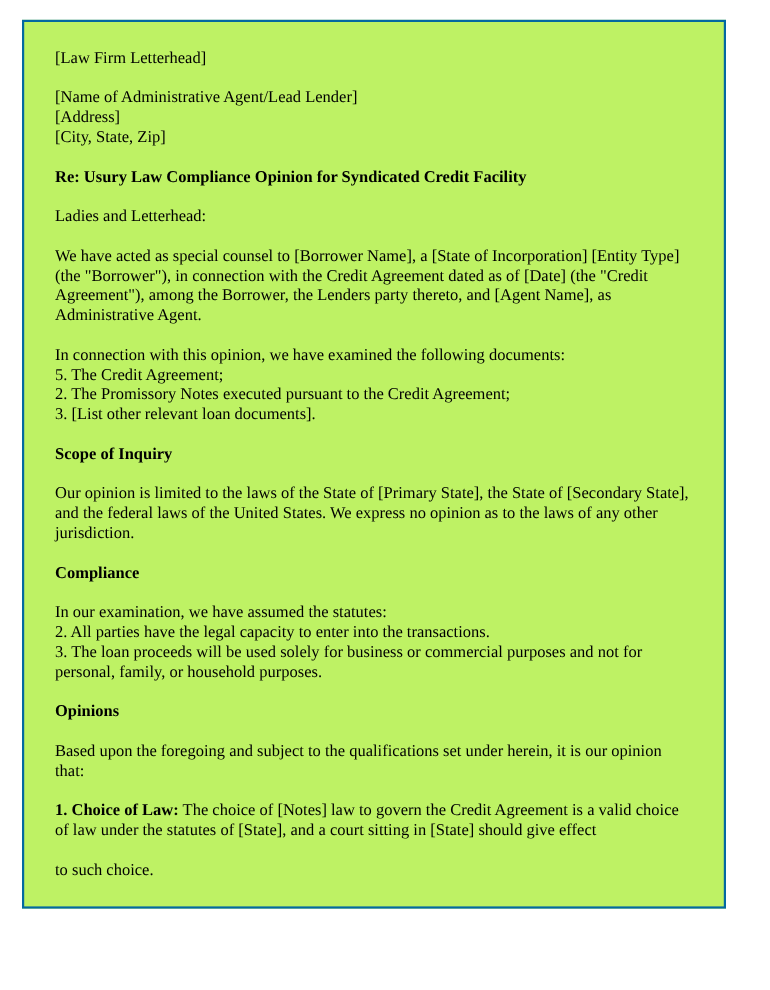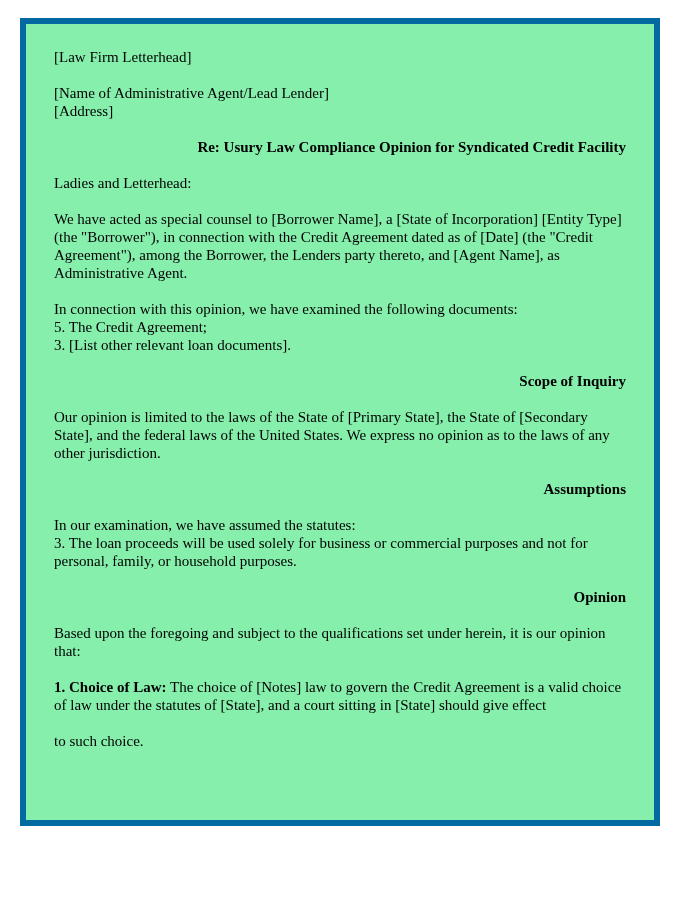--- a/index.html
+++ b/index.html
@@ -10,71 +10,74 @@
     font-family: "Liberation Serif", "DejaVu Serif", serif;
     color: #000000;
     position: relative;
   }
   .sheet {
     position: absolute;
     left: 20px;
     top: 18px;
     width: 640px;
     height: 808px;
-    border: 6px solid #0369a1;
-    background: #86efac;
+    border: 2px solid #0369a1;
+    background: #bef264;
     padding: 24px 28px;
     overflow: hidden;
   }
   .para, .line {
     font-size: 15px;
     line-height: 18px;
     color: #000000;
   }
   .para { margin-bottom: 18px; }
   .block { margin-bottom: 18px; }
-  .bold { font-weight: bold; text-align: right; }
+  .bold { font-weight: bold; }
 </style>
 </head>
 <body>
 
 <div class="sheet">
 
   <p class="para">[Law Firm Letterhead]</p>
 
 
   <div class="block">
     <div class="line">[Name of Administrative Agent/Lead Lender]</div>
     <div class="line">[Address]</div>
+    <div class="line">[City, State, Zip]</div>
   </div>
 
   <p class="para bold">Re: Usury Law Compliance Opinion for Syndicated Credit Facility</p>
 
   <p class="para">Ladies and Letterhead:</p>
 
   <p class="para">We have acted as special counsel to [Borrower Name], a [State of Incorporation] [Entity Type] (the "Borrower"), in connection with the Credit Agreement dated as of [Date] (the "Credit Agreement"), among the Borrower, the Lenders party thereto, and [Agent Name], as Administrative Agent.</p>
 
   <div class="block">
     <div class="line">In connection with this opinion, we have examined the following documents:</div>
     <div class="line">5. The Credit Agreement;</div>
+    <div class="line">2. The Promissory Notes executed pursuant to the Credit Agreement;</div>
     <div class="line">3. [List other relevant loan documents].</div>
   </div>
 
   <p class="para bold">Scope of Inquiry</p>
 
   <p class="para">Our opinion is limited to the laws of the State of [Primary State], the State of [Secondary State], and the federal laws of the United States. We express no opinion as to the laws of any other jurisdiction.</p>
 
-  <p class="para bold">Assumptions</p>
+  <p class="para bold">Compliance</p>
 
   <div class="block">
     <div class="line">In our examination, we have assumed the statutes:</div>
+    <div class="line">2. All parties have the legal capacity to enter into the transactions.</div>
     <div class="line">3. The loan proceeds will be used solely for business or commercial purposes and not for personal, family, or household purposes.</div>
   </div>
 
-  <p class="para bold">Opinion</p>
+  <p class="para bold">Opinions</p>
 
   <p class="para">Based upon the foregoing and subject to the qualifications set under herein, it is our opinion that:</p>
 
   <p class="para"><span class="bold">1. Choice of Law:</span><span> The choice of [Notes] law to govern the Credit Agreement is a valid choice of law under the statutes of [State], and a court sitting in [State] should give effect</span></p>
 
   <p class="para">to such choice.</p>
 
 </div>
 
 </body></html>

